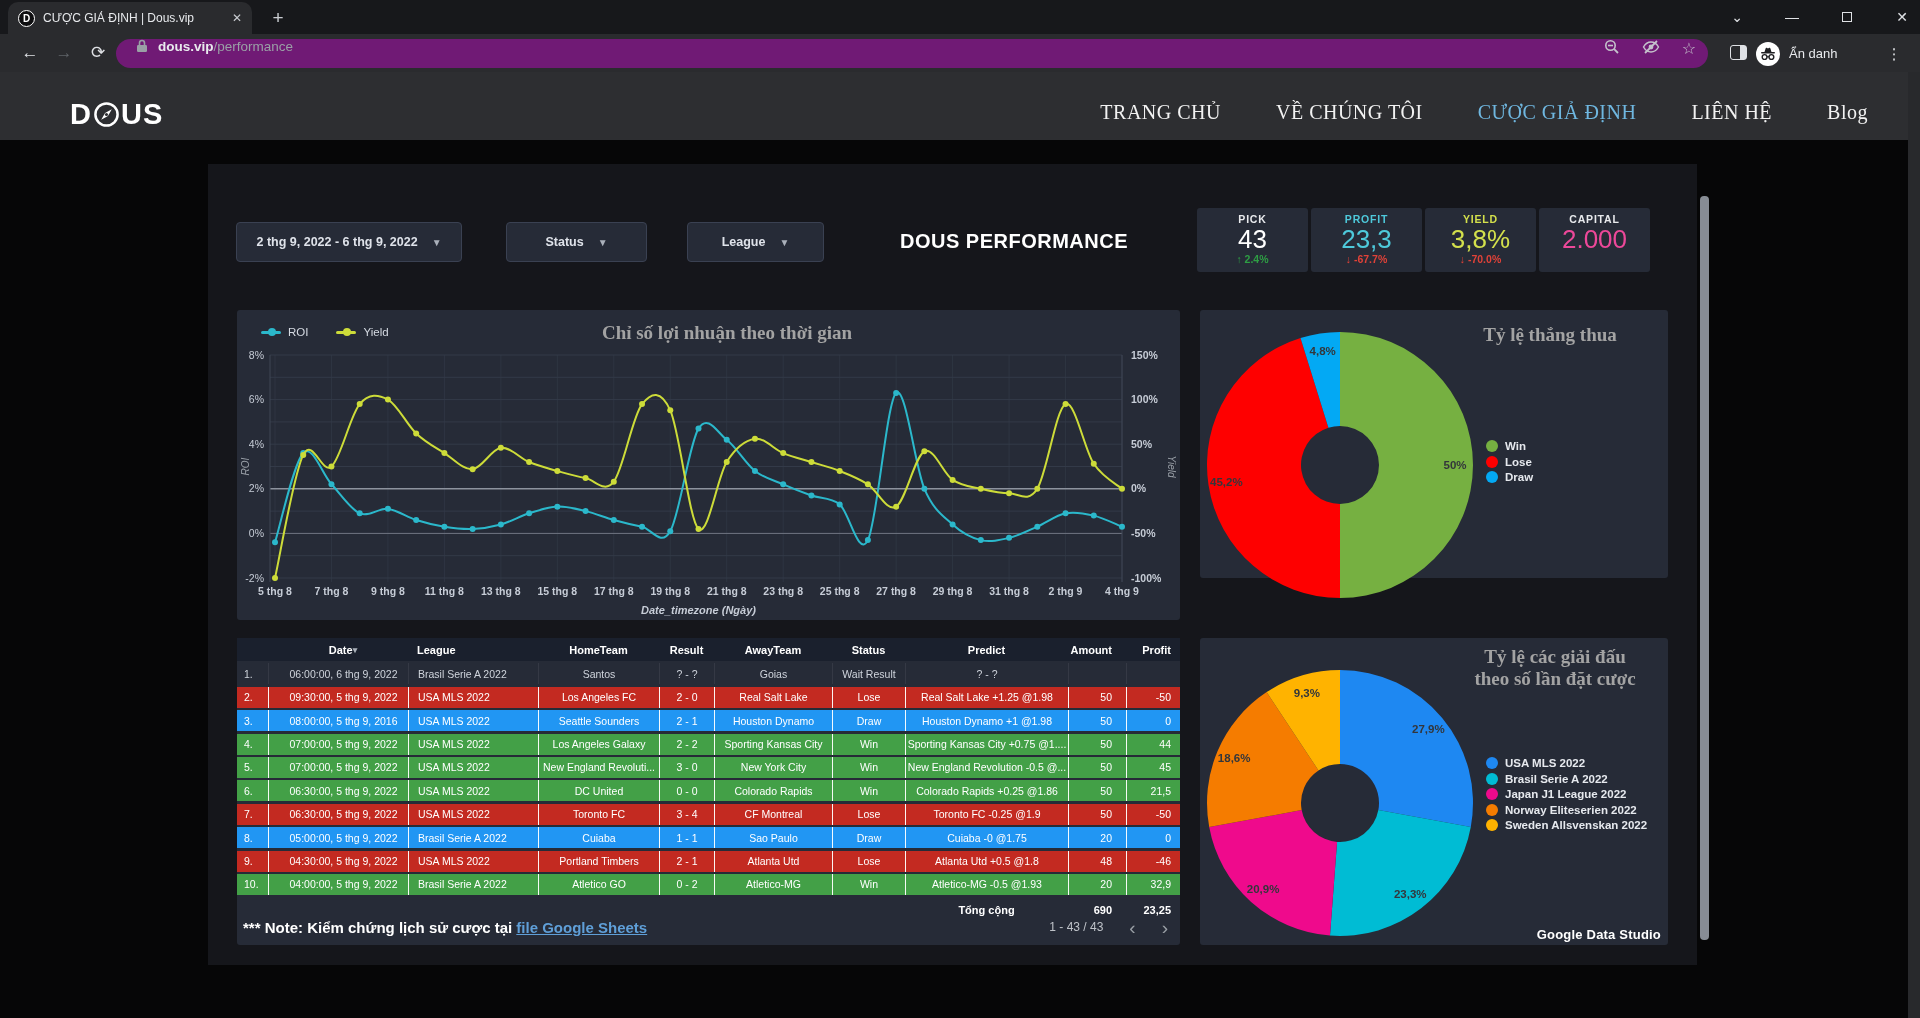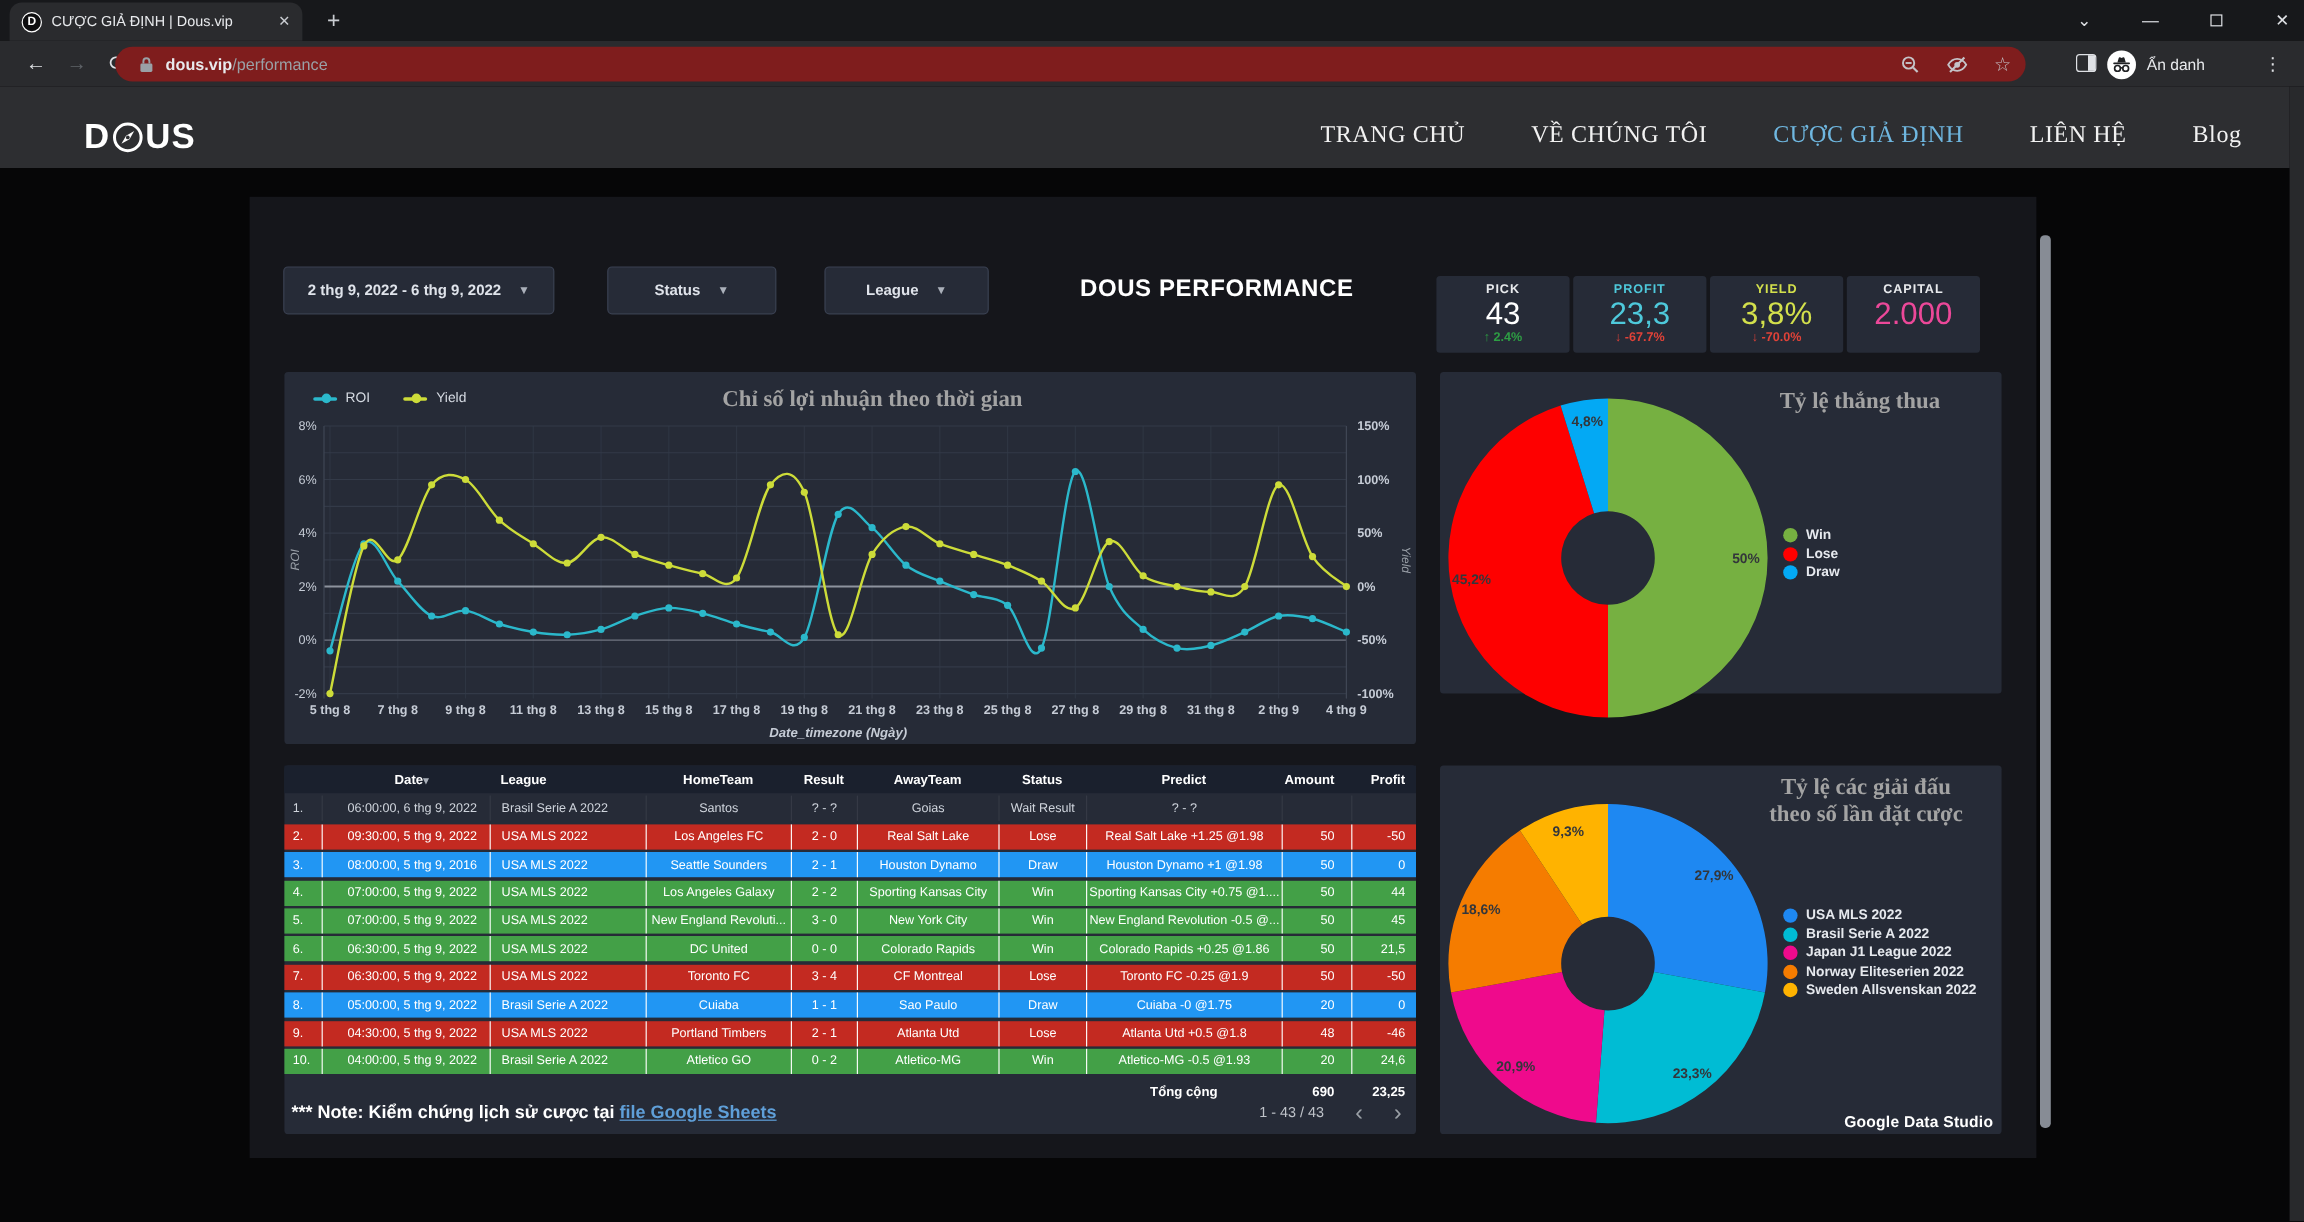--- a/index.html
+++ b/index.html
@@ -12,21 +12,21 @@
   #tab { left:8px; top:2px; width:244px; height:32px; background:#2a2b2e; border-radius:10px 10px 0 0; display:flex; align-items:center; padding:0 10px; }
   #tab-favicon { width:17px; height:17px; border-radius:50%; background:#0e0e10; border:1.5px solid #fff; color:#fff; font-size:10px; font-weight:bold; display:flex; align-items:center; justify-content:center; flex:0 0 auto; }
   #tab-title { color:#e8eaed; font-size:12px; margin-left:8px; white-space:nowrap; overflow:hidden; flex:1; }
   #tab-close { color:#c9ccd1; font-size:12px; margin-left:6px; cursor:default; }
   #new-tab { left:266px; top:6px; color:#c9ccd1; font-size:19px; width:24px; height:24px; text-align:center; line-height:23px; }
   .wctl { top:7px; color:#dfe1e5; font-size:14px; width:26px; text-align:center; line-height:20px; }
   #win-maxi span { display:inline-block; width:10px; height:10px; border:1.3px solid #dfe1e5; margin-top:5px; }
 
   #toolbar { left:0; top:34px; width:1920px; height:38px; background:#2a2b2e; }
   .tb-icon { top:40px; width:28px; height:26px; color:#dfe1e5; font-size:17px; text-align:center; line-height:26px; }
-  #omnibox { left:96px; top:39px; width:1592px; height:29px; background:#7f1d1d; border-radius:15px; display:flex; align-items:center; padding:0 12px; }
+  #omnibox { left:116px; top:39px; width:1592px; height:29px; background:#701a75; border-radius:15px; display:flex; padding:0 12px; }
   #lock-icon { margin-left:8px; flex:0 0 auto; }
   #url-text { font-size:13.5px; margin-left:10px; flex:1; white-space:nowrap; }
   #url-host { color:#e8eaed; font-weight:bold; }
   #url-path { color:#9aa0a6; }
   .omni-icon { margin-left:22px; flex:0 0 auto; opacity:.95; }
   #star-icon { color:#c9ccd1; font-size:16px; }
   #sidepanel-icon { left:1730px; top:45px; width:17px; height:15px; border:1.6px solid #dfe1e5; border-radius:3px; }
   #sidepanel-icon i { position:absolute; right:0; top:0; width:6px; height:100%; background:#dfe1e5; }
   #incog-badge { left:1756px; top:40px; height:27px; display:flex; align-items:center; }
   #incog-circle { width:24px; height:24px; background:#fff; border-radius:50%; display:flex; align-items:center; justify-content:center; }
@@ -49,21 +49,21 @@
   .panel { position:absolute; background:#262b37; border-radius:3px; }
 
   .filter-box { position:absolute; top:58px; height:40px; background:#262b37; border:1px solid #3a4152; border-radius:4px; display:flex; align-items:center; justify-content:center; color:#dfe3ea; font-size:12.5px; font-weight:bold; cursor:pointer; }
   .filter-box .caret { color:#aab0ba; font-size:10px; margin-left:14px; }
   #filter-date { left:28px; width:226px; }
   #filter-status { left:298px; width:141px; }
   #filter-league { left:479px; width:137px; }
 
   #dash-title { left:641px; top:66px; width:330px; text-align:center; color:#fff; font-size:20px; font-weight:bold; letter-spacing:.5px; }
 
-  #scorecards { left:989px; top:66px; display:flex; gap:3px; }
+  #scorecards { left:989px; top:44px; display:flex; gap:3px; }
   .scorecard { width:111px; height:64px; background:#262b37; border-radius:3px; text-align:center; padding-top:5px; }
   .sc-label { font-size:10.5px; font-weight:bold; letter-spacing:.8px; }
   .sc-value { font-size:26px; line-height:28px; }
   .sc-delta { font-size:10.5px; font-weight:bold; }
 
   #line-panel  { left:29px;  top:146px; width:943px; height:310px; }
   #pie1-panel  { left:992px; top:146px; width:468px; height:268px; }
   #table-panel { left:29px;  top:474px; width:943px; height:307px; }
   #pie2-panel  { left:992px; top:474px; width:468px; height:307px; }
 
@@ -525,21 +525,21 @@
           <div class="trow drow colored" style="background: rgb(67, 160, 71);">
             <div class="cell">10.</div>
             <div class="cell">04:00:00, 5 thg 9, 2022</div>
             <div class="cell">Brasil Serie A 2022</div>
             <div class="cell">Atletico GO</div>
             <div class="cell">0 - 2</div>
             <div class="cell">Atletico-MG</div>
             <div class="cell">Win</div>
             <div class="cell">Atletico-MG -0.5 @1.93</div>
             <div class="cell">20</div>
-            <div class="cell">24,6</div>
+            <div class="cell">32,9</div>
           </div>
           <div class="trow" id="total-row">
             <div class="cell"></div>
             <div class="cell"></div>
             <div class="cell"></div>
             <div class="cell"></div>
             <div class="cell"></div>
             <div class="cell"></div>
             <div class="cell"></div>
             <div class="cell">Tổng cộng</div>

